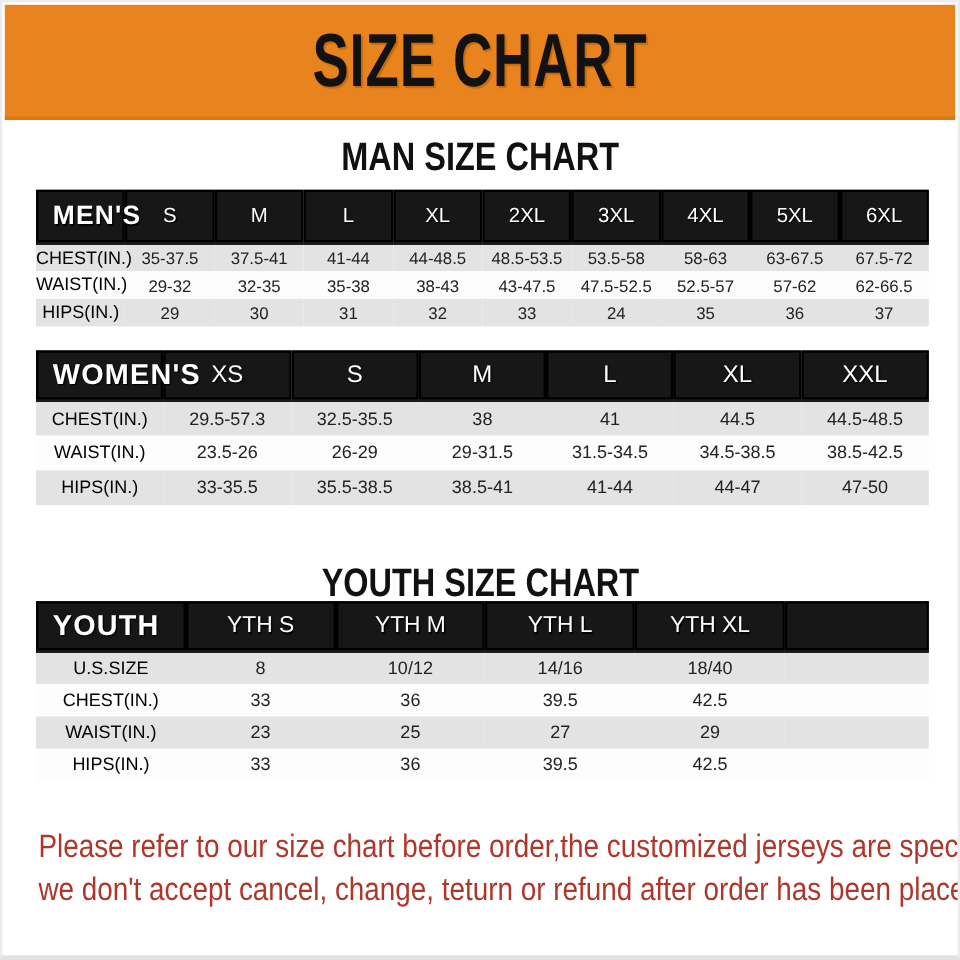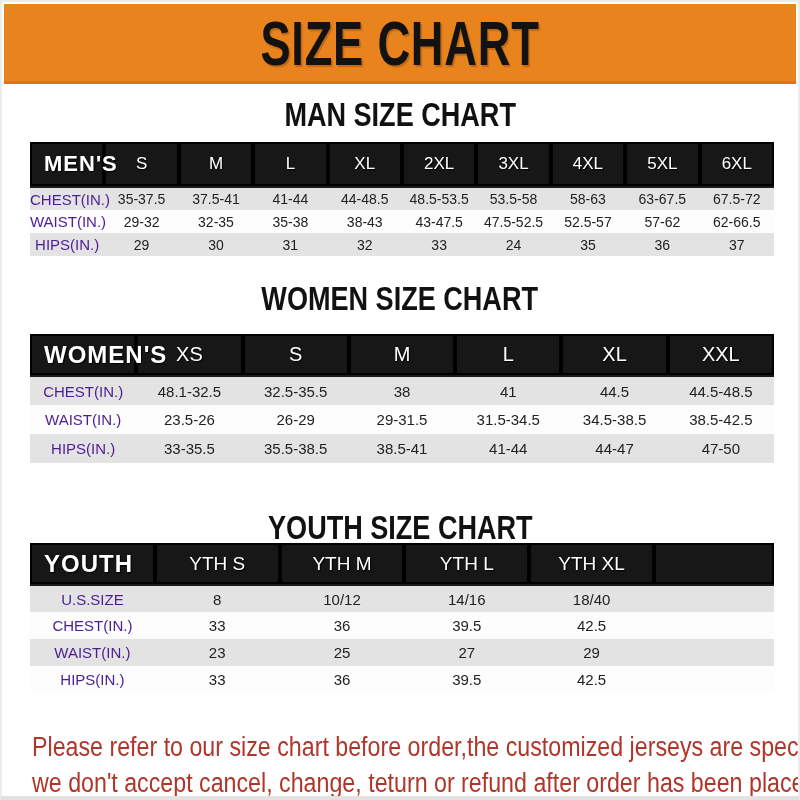--- a/index.html
+++ b/index.html
@@ -10,21 +10,21 @@
     width:800px; height:800px;
     border:2px solid #ececec;
     border-bottom:4px solid #e2e2e2;
     overflow:hidden;
     background:#fff;
   }
 
   
   .banner {
     margin:2px 2px 16px 2px;
-    height:80px;
+    height:96px;
     background:var(--banner-bg,#E8831D);
     border-bottom:3px solid #d87714;
     display:flex; align-items:center; justify-content:center;
   }
   .banner-title {
     display:inline-block;
     font-size:58px; font-weight:bold; color:#121212;
     letter-spacing:1px;
     transform:scale(0.78,1.08);
     text-shadow:2px 2px 1px rgba(120,60,0,0.35);
@@ -64,21 +64,21 @@
     padding-left:14px;
     letter-spacing:1px;
   }
   .size-table thead { border-bottom:2px solid #1a1a1a; }
 
   .size-table td {
     text-align:center;
     color:#222;
     background:#fdfdfd;
   }
-  .size-table td.label { color:#4c1d95; }
+  .size-table td.label { color:#000000; }
   .size-table tbody tr:nth-child(odd) td { background:var(--row-alt,#e3e3e3); }
 
   
   .t-men thead th { height:45px; font-size:17px; }
   .t-men thead th.corner { font-size:22px; }
   .t-men td { height:23px; font-size:14px; }
   .t-men .label { width:104px; font-size:15px; }
 
   
   .t-women thead th { height:42px; font-size:20px; }
@@ -169,37 +169,36 @@
             <td>32</td>
             <td>33</td>
             <td>24</td>
             <td>35</td>
             <td>36</td>
             <td>37</td>
           </tr>
         </tbody>
       </table>
 
-    <h2 class="section-title women"><span>WOMEN SIZE CHART</span></h2>
     <table class="size-table t-women">
         <thead>
           <tr>
             <th class="corner">WOMEN'S</th>
             <th>XS</th>
             <th>S</th>
             <th>M</th>
             <th>L</th>
             <th>XL</th>
             <th>XXL</th>
           </tr>
         </thead>
         <tbody>
           <tr>
             <td class="label">CHEST(IN.)</td>
-            <td>48.1-32.5</td>
+            <td>29.5-57.3</td>
             <td>32.5-35.5</td>
             <td>38</td>
             <td>41</td>
             <td>44.5</td>
             <td>44.5-48.5</td>
           </tr>
           <tr>
             <td class="label">WAIST(IN.)</td>
             <td>23.5-26</td>
             <td>26-29</td>

